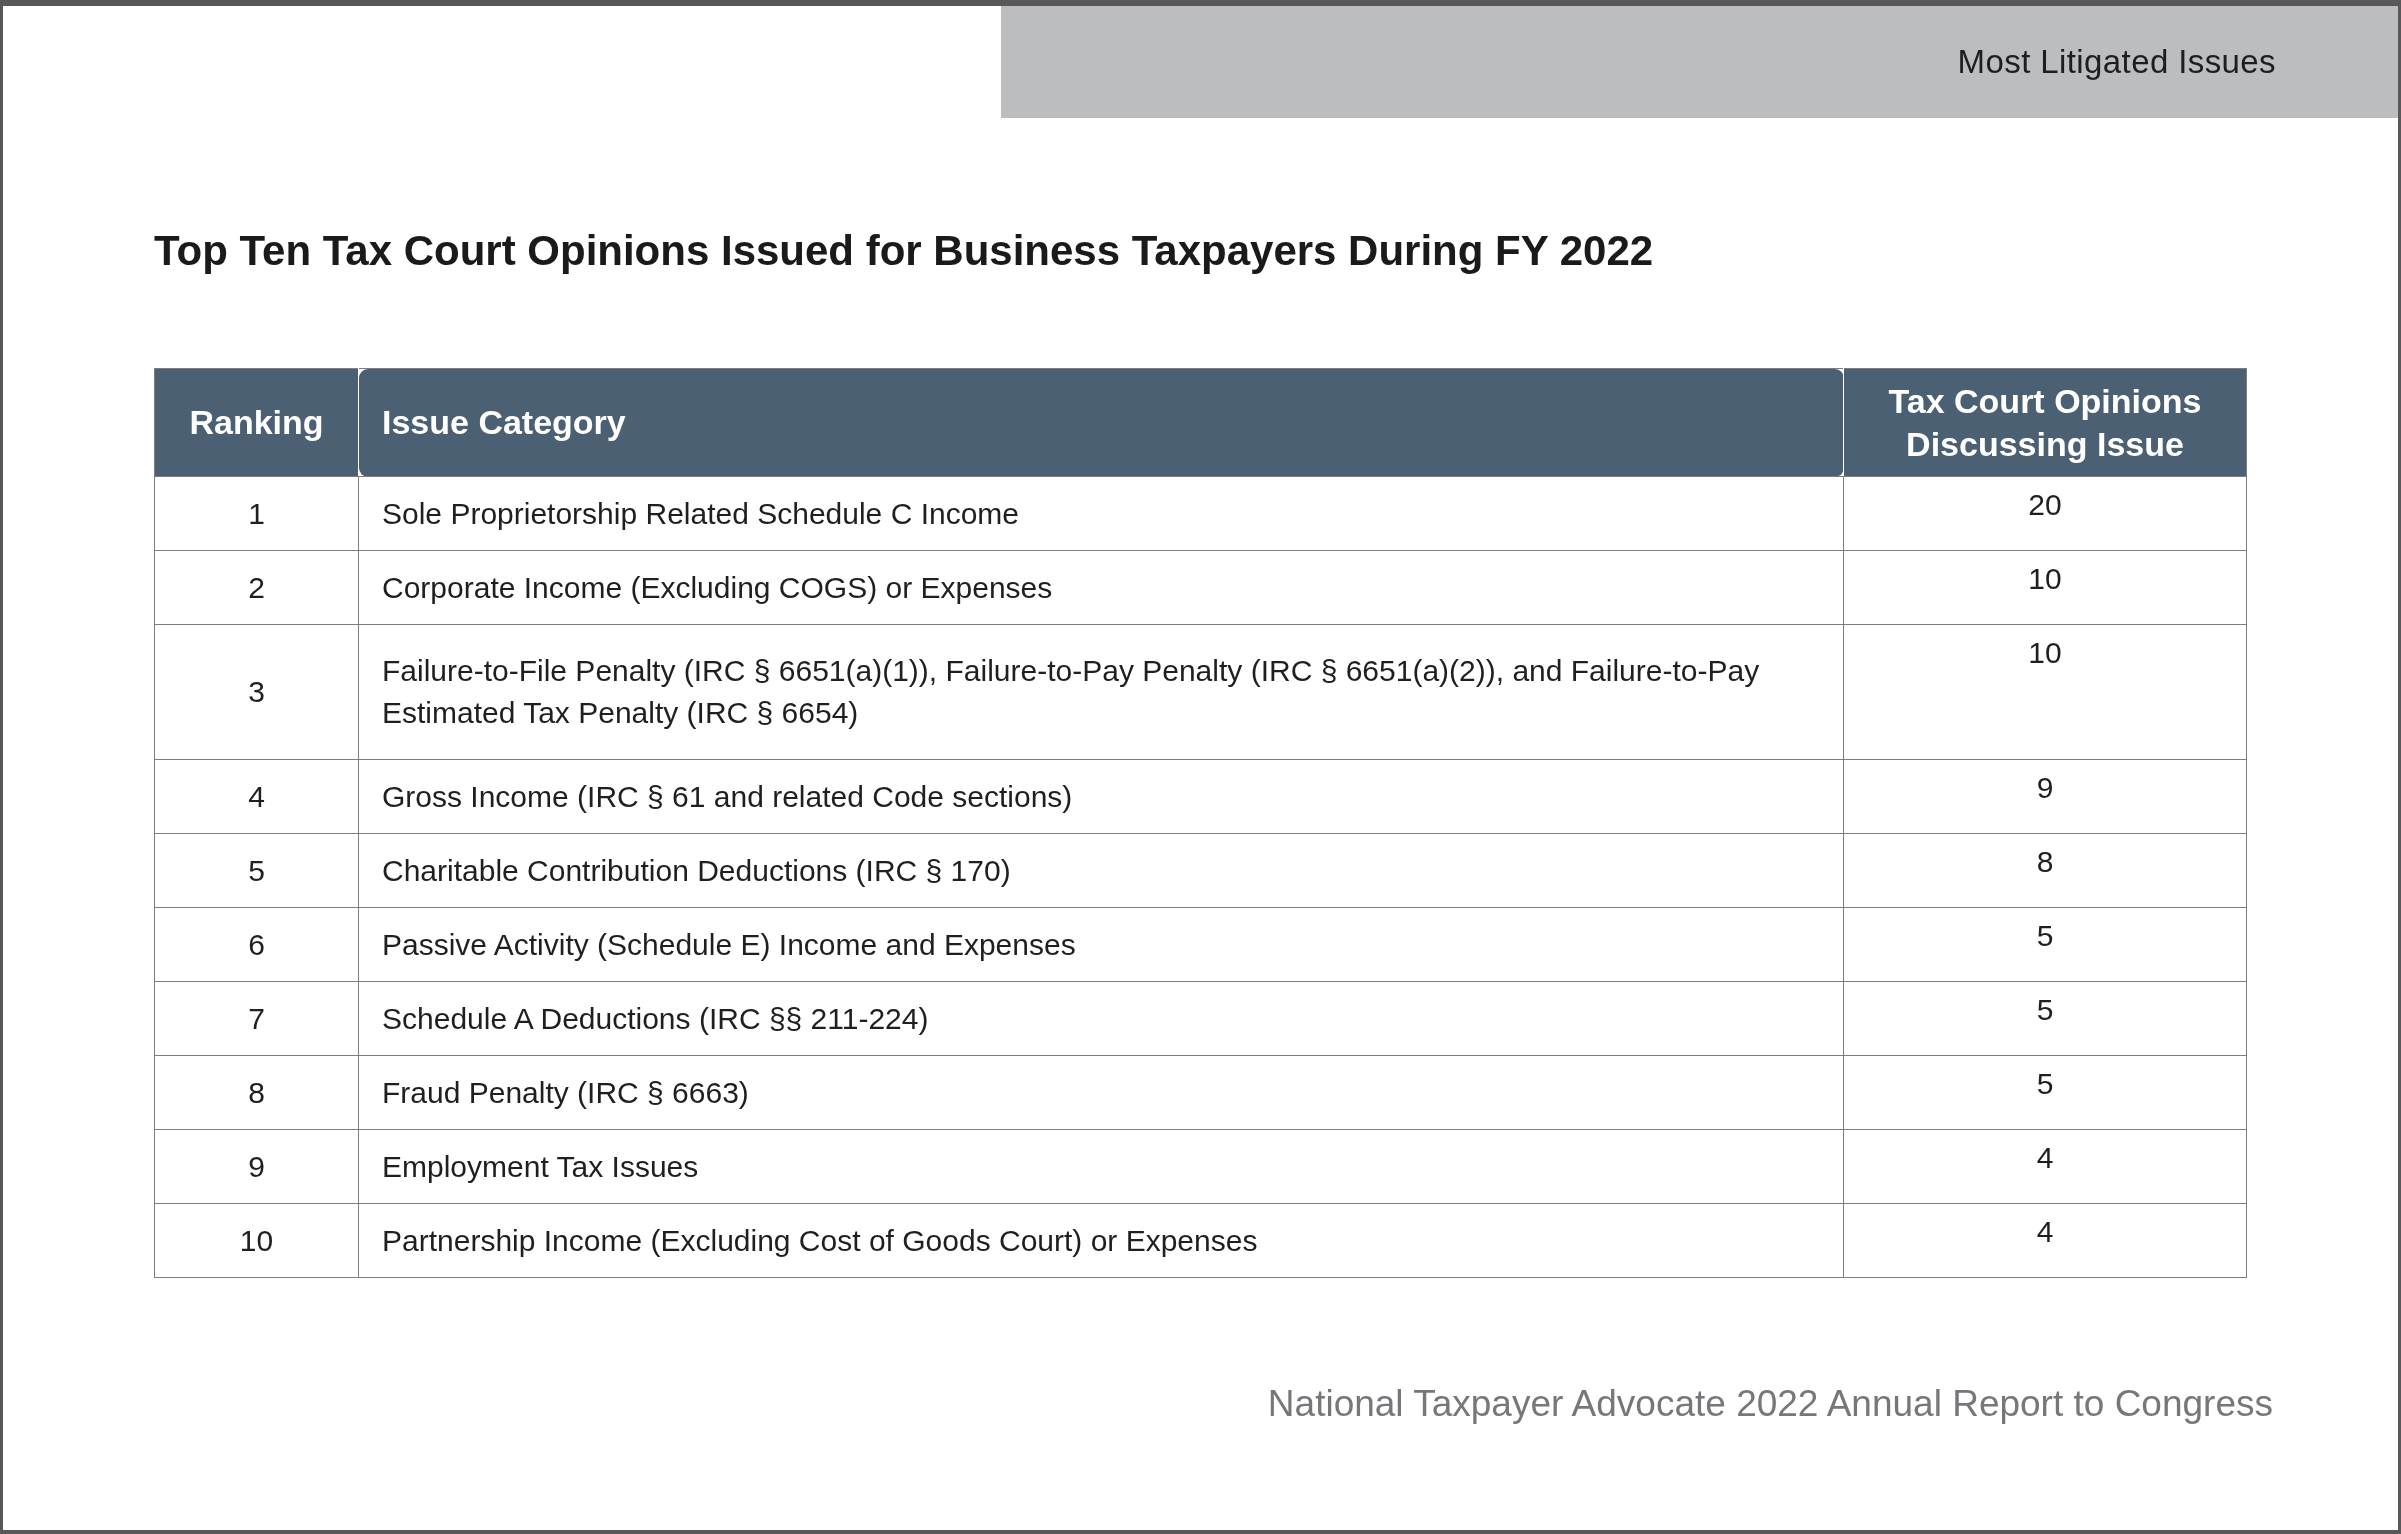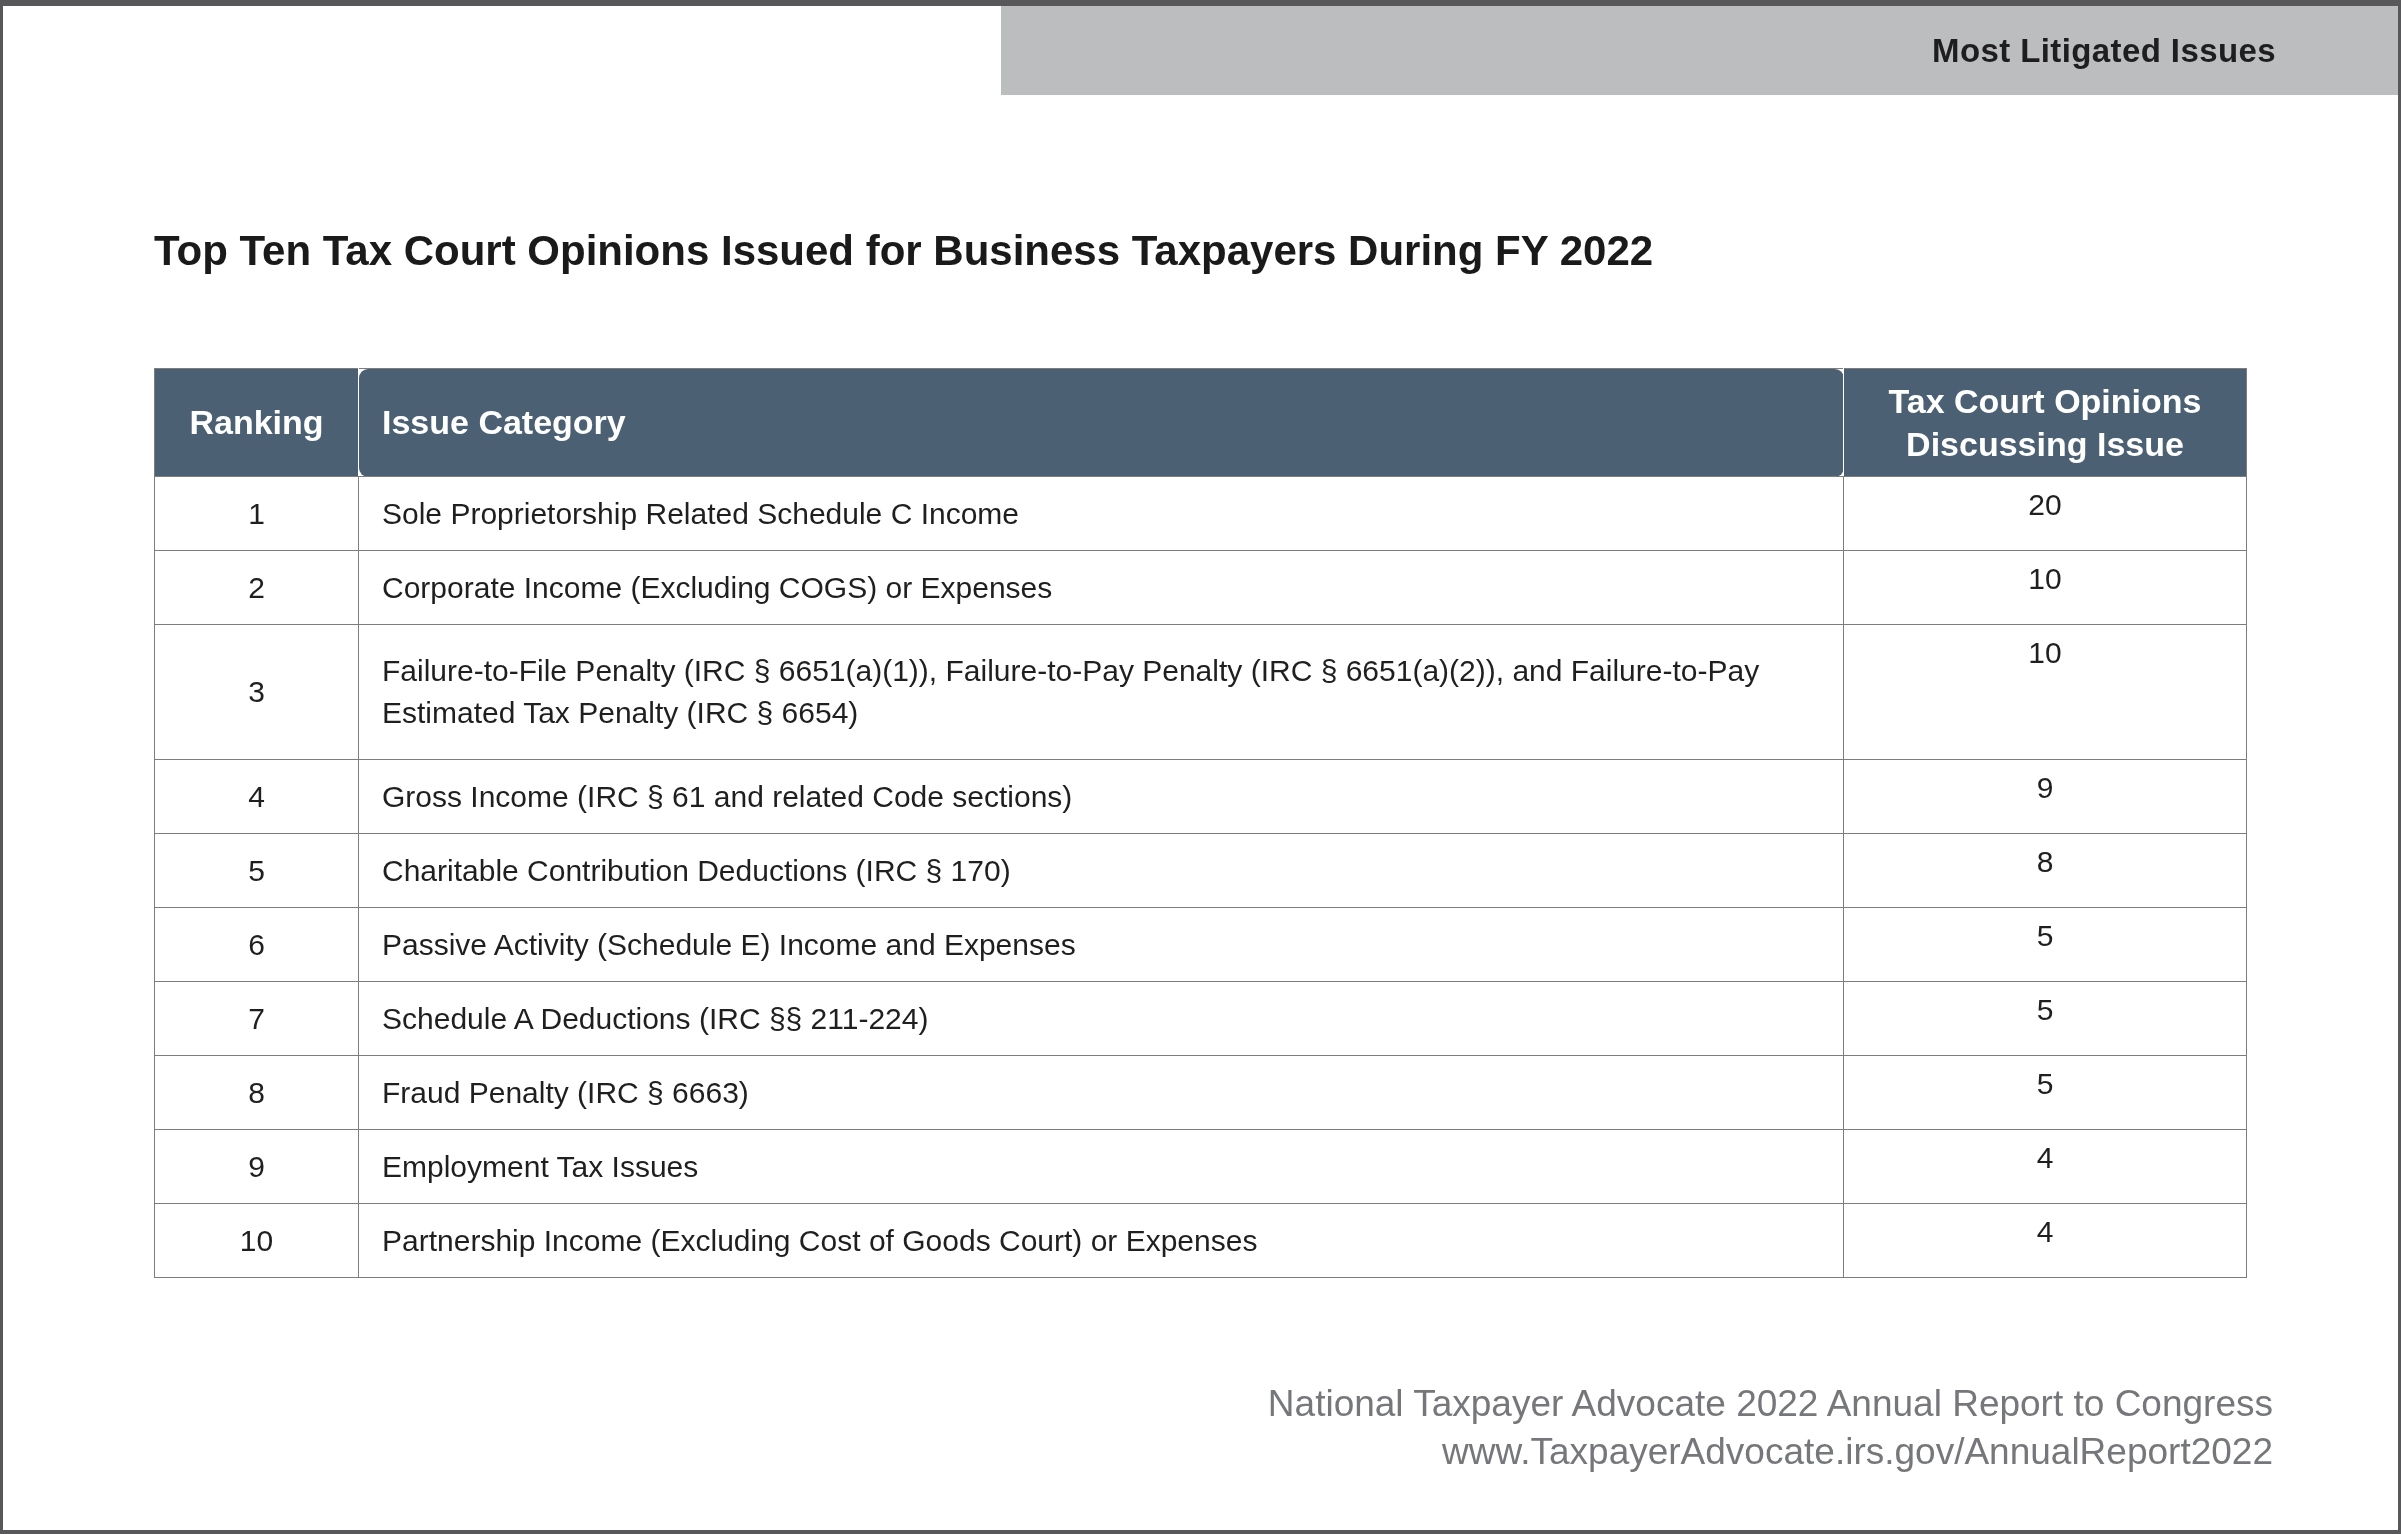--- a/index.html
+++ b/index.html
@@ -13,28 +13,27 @@
     position: relative;
     width: 2401px; height: 1535px;
     box-sizing: border-box;
     border: 3.6px solid #58585a;
     border-top-width: 6.5px;
     border-bottom-width: 5px;
     background: #ffffff;
   }
   .banner {
     position: absolute;
-    left: 998px; top: 0; right: 0; height: 89px;
+    left: 998px; top: 0; right: 0; height: 112px;
     background: #bcbdbf;
     display: flex;
     align-items: center;
     justify-content: flex-end;
     padding-right: 122px;
     box-sizing: border-box;
-    font-weight: bold;
   }
   .banner-label {
     font-size: 33px;
     color: #1e1e20;
     letter-spacing: 0.4px;
   }
   .page-title {
     position: absolute;
     left: 151px; top: 221px;
     margin: 0;
@@ -174,17 +173,16 @@
           <td class="rank-cell">10</td>
           <td class="category-cell">Partnership Income (Excluding Cost of Goods Court) or Expenses</td>
           <td class="count-cell">4</td>
         </tr>
       </tbody>
     </table>
   </div>
 
   <div class="footer">
     <div>National Taxpayer Advocate 2022 Annual Report to Congress</div>
-    <div>www.TaxpayerAdvocate.irs.gov/AnnualReport2022</div>
   </div>
 
 </div>
 
 
 </body></html>

